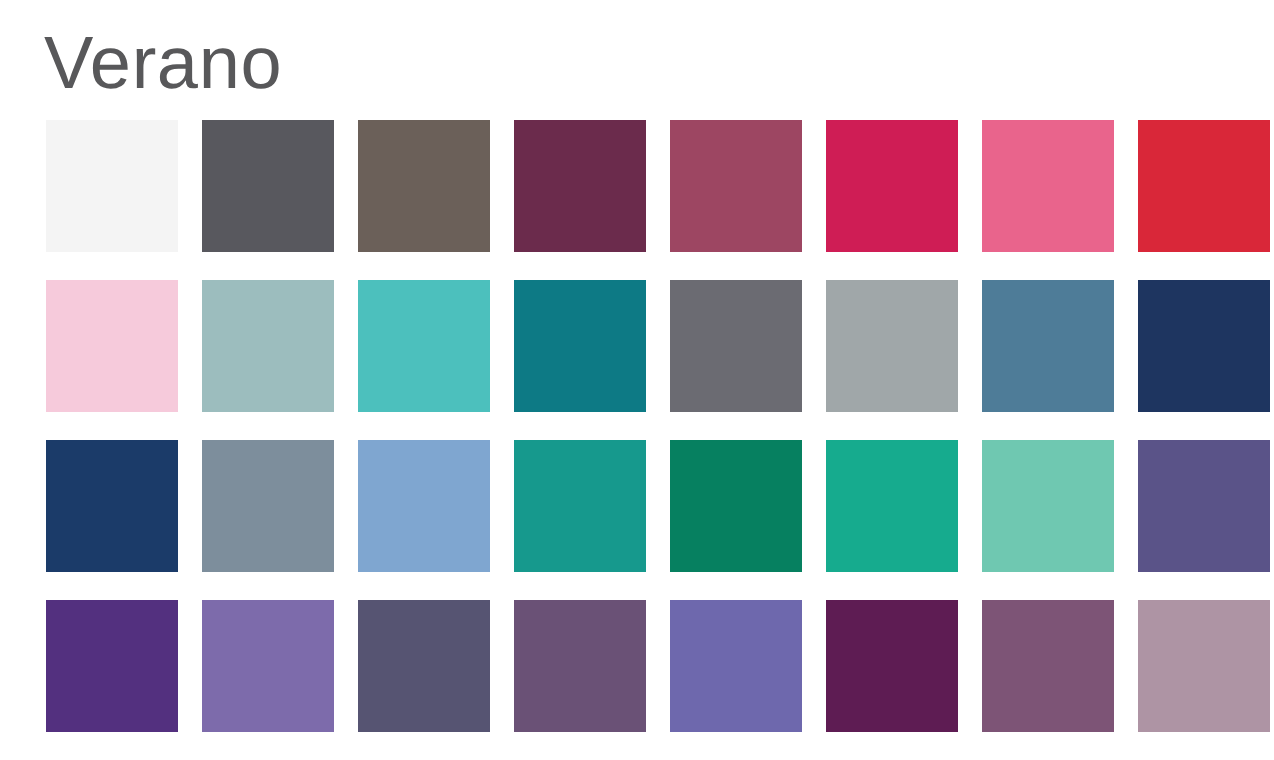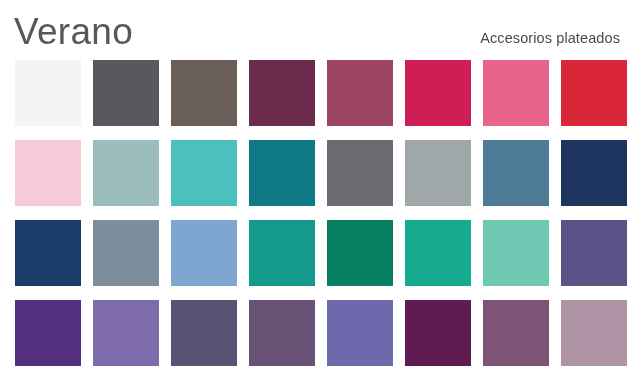--- a/index.html
+++ b/index.html
@@ -13,20 +13,21 @@
     overflow: hidden;
     font-family: "Liberation Sans", sans-serif;
     position: relative;
   }
   .palette-page {
     width: 580px;
     height: 380px;
     background: #ffffff;
     position: relative;
     box-sizing: border-box;
+    margin-left: 8px;
   }
   .header {
     position: absolute;
     left: 0;
     top: 0;
     width: 637px;
     height: 57px;
   }
   .season-title {
     position: absolute;
@@ -82,21 +83,20 @@
   .swatch.c6 { left: 483px; }
   .swatch.c7 { left: 561px; }
 </style>
 </head>
 <body>
 
 <div class="palette-page" style="background: rgb(255, 255, 255);">
 
   <div class="header">
     <div class="season-title" style="color: rgb(88, 88, 90);">Verano</div>
-    <div class="accessory-note" style="color: rgb(74, 74, 74);">Accesorios plateados</div>
   </div>
 
   <div class="swatch-grid">
 
     <div class="swatch-row r0">
       <div class="swatch c0" title="#f4f4f4" style="background-color: rgb(244, 244, 244);"></div>
       <div class="swatch c1" title="#58585e" style="background-color: rgb(88, 88, 94);"></div>
       <div class="swatch c2" title="#6b6059" style="background-color: rgb(107, 96, 89);"></div>
       <div class="swatch c3" title="#6b2b4c" style="background-color: rgb(107, 43, 76);"></div>
       <div class="swatch c4" title="#9d4662" style="background-color: rgb(157, 70, 98);"></div>

